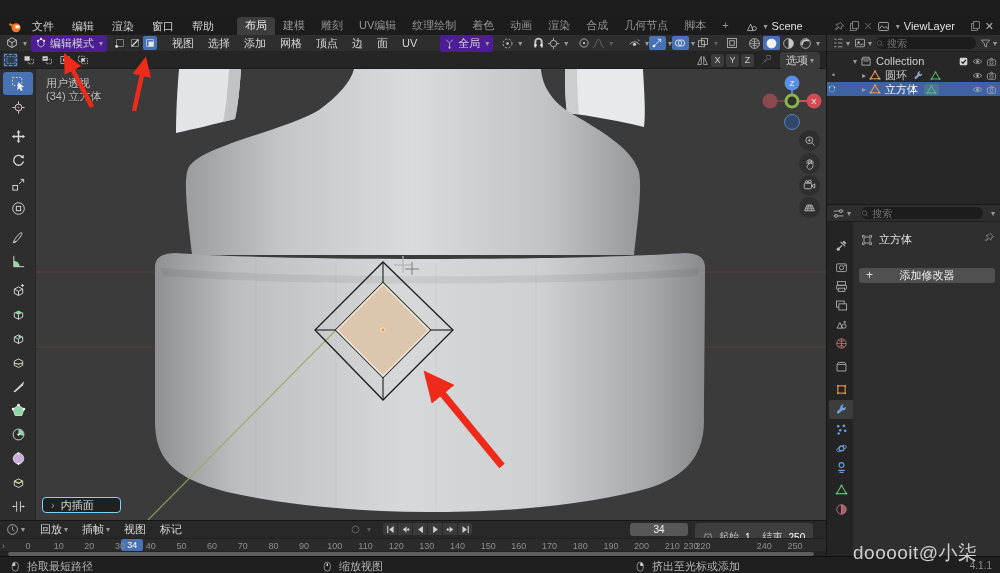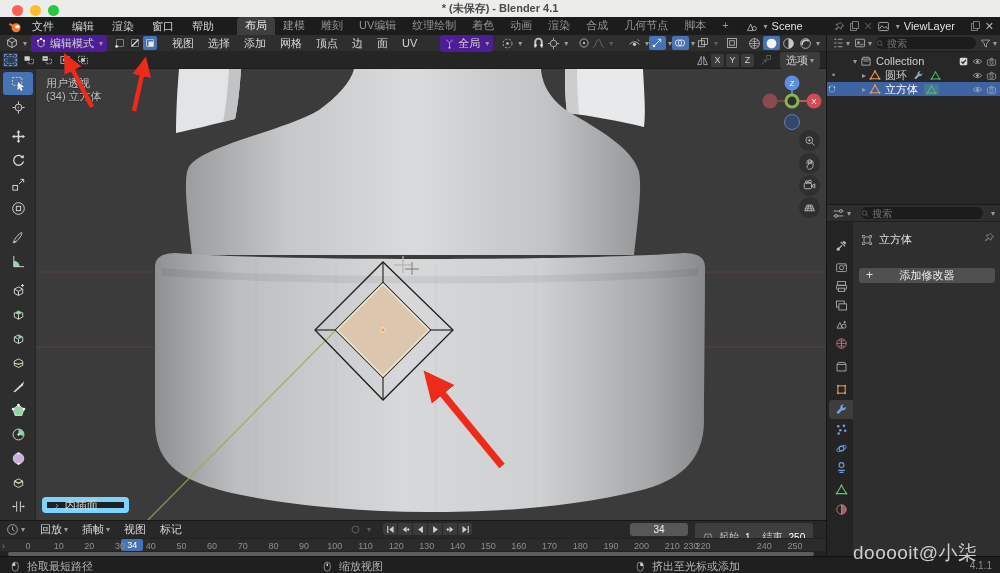--- a/index.html
+++ b/index.html
@@ -42,21 +42,21 @@
 
   
   .toolbar { left:0; top:69px; width:36px; height:451px; background:#2e2e2e; border-right:1px solid #262626; }
   .tool-btn { left:3px; width:30px; height:23px; border-radius:3px; display:flex; align-items:center; justify-content:center; }
   .tool-btn.active { background:var(--accent,#4772b3); }
 
   
   .viewport { left:36px; top:69px; width:790px; height:451px; background:#3b3b3b; overflow:hidden; }
   .vp-label { color:#c9c9c9; font-size:11px; text-shadow:0 1px 1px rgba(0,0,0,.4); }
   .nav-btn { width:21px; height:21px; border-radius:50%; background:rgba(42,42,42,.68); display:flex; align-items:center; justify-content:center; }
-  .op-panel { left:6px; top:428px; height:16px; background:rgba(30,30,30,.92); border:5px solid #7dd3fc; border-radius:4px;
+  .op-panel { left:6px; top:428px; height:16px; background:rgba(30,30,30,.92); border:1px solid #7dd3fc; border-radius:4px;
               display:flex; align-items:center; padding:0 26px 0 8px; color:#d8d8d8; }
   .op-panel::before { content:"›"; color:#9a9a9a; margin-right:6px; font-size:11px; }
 
   
   .right-col { left:826px; top:35px; width:174px; height:521px; background:#272727; border-left:1px solid #151515; }
   .outliner-header { left:0; top:0; width:174px; height:17px; background:#2e2e2e; display:flex; align-items:center; border-bottom:1px solid #1f1f1f; }
   .search-box { display:flex; align-items:center; background:#1c1c1c; border-radius:6px; height:12px; padding:0 0; gap:3px; flex:1; }
   .search-box input { background:transparent; border:0; outline:0; color:#cfcfcf; font-size:10px; width:100%; font-family:inherit; }
   .search-box input::placeholder { color:#757575; }
   .ol-row { left:0; width:174px; height:14px; display:flex; align-items:center; color:#cfcfcf; }
@@ -90,26 +90,20 @@
   .sb-version { position:absolute; right:8px; top:3px; color:#8d8d8d; font-size:10px; }
 
   .watermark { left:853px; top:540px; font-size:19px; color:#cecece; z-index:90; letter-spacing:.5px; }
   .arrows { left:0; top:0; z-index:100; pointer-events:none; }
 </style>
 </head>
 <body>
 
 <div id="app" style="--accent: #4772b3;">
 
-  <div class="abs titlebar">
-    <div class="abs tl-dot" style="left:12px;background:#ff5f57"></div>
-    <div class="abs tl-dot" style="left:30px;background:#febc2e"></div>
-    <div class="abs tl-dot" style="left:48px;background:#28c840"></div>
-    <div class="title-text">* (未保存) - Blender 4.1</div>
-  </div>
 
   <div class="abs topbar">
     <span style="margin-left:8px">
       <svg width="15" height="15" viewBox="0 0 16 16">
           <circle cx="8.6" cy="9.3" r="4.8" fill="#f5792a"></circle>
           <ellipse cx="10" cy="8.2" rx="2.5" ry="1.9" fill="#fff"></ellipse>
           <path d="M1.5 5.2L7.2 8.6" stroke="#f5792a" stroke-width="2.2"></path>
         </svg>
     </span>
     <nav id="topMenus" class="row">

